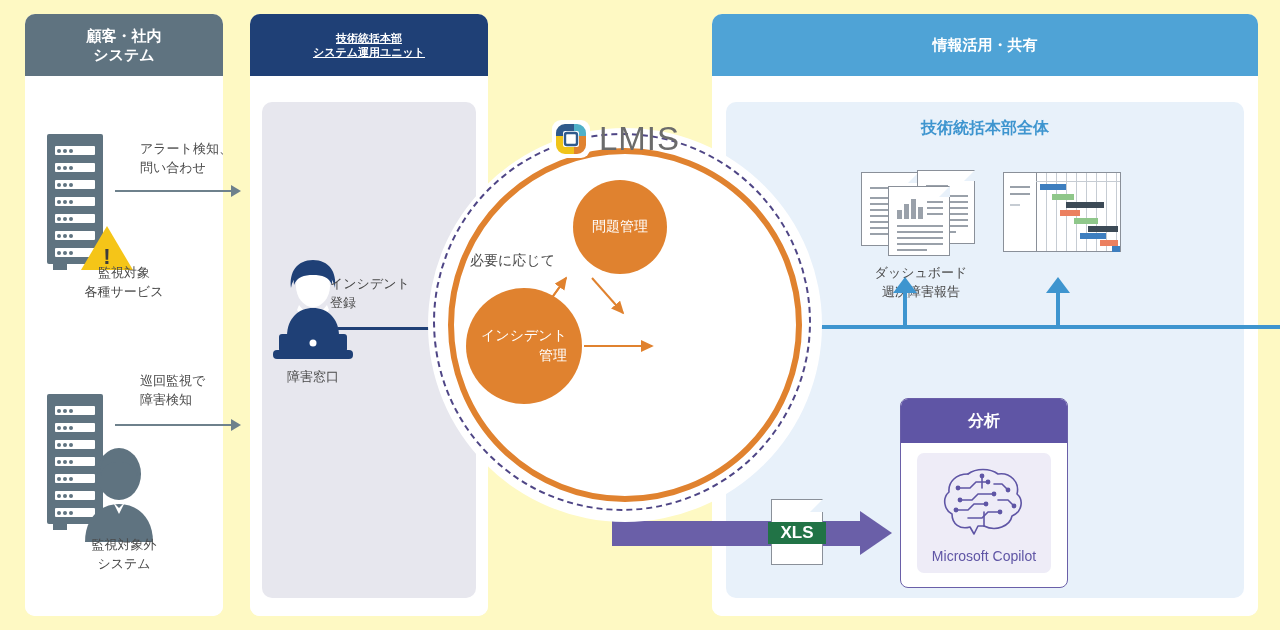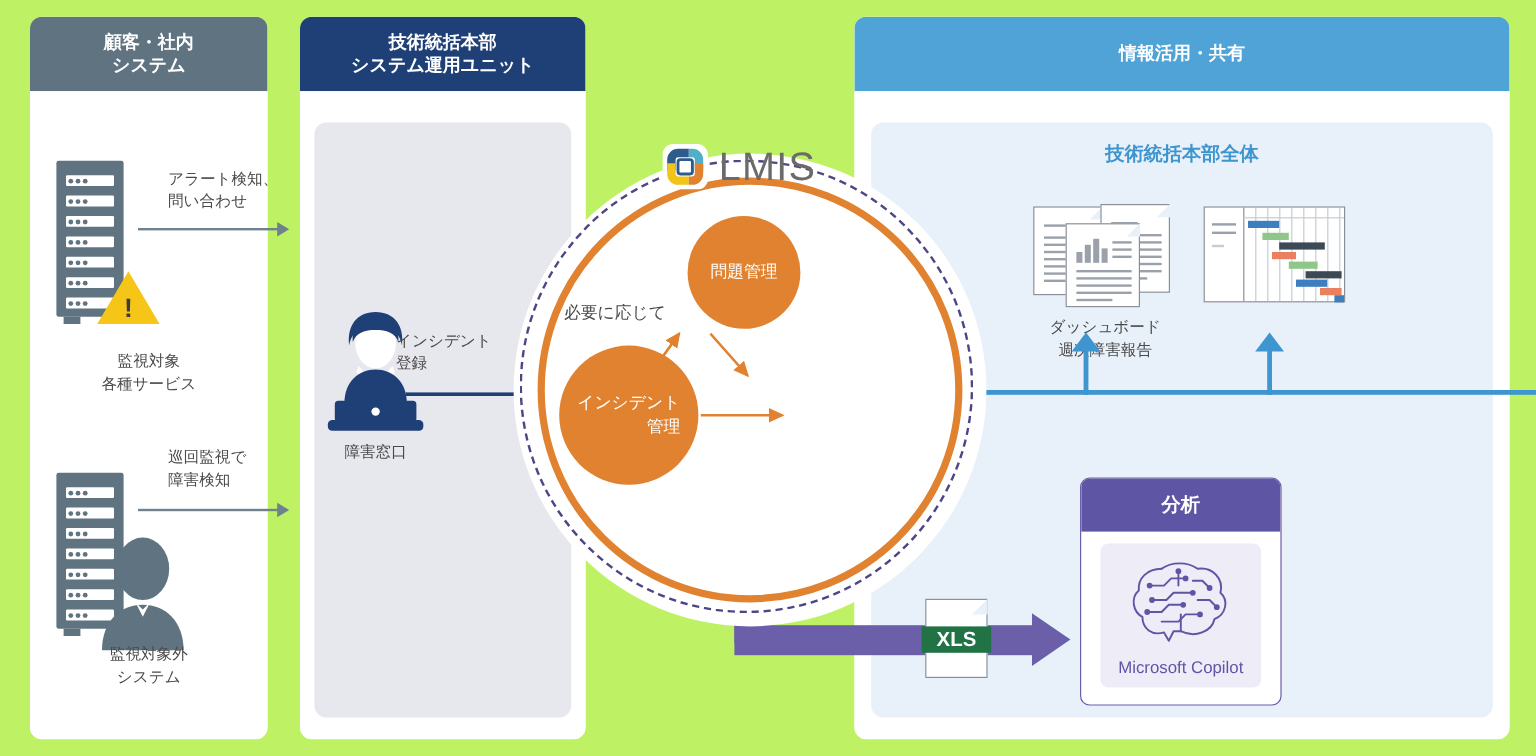--- a/index.html
+++ b/index.html
@@ -1,33 +1,33 @@
 <!DOCTYPE html>
 <html><head>
 <meta charset="utf-8">
 <style>
   html,body{margin:0;padding:0;background:#000;}
   body{width:1280px;height:630px;overflow:hidden;
        font-family:"Liberation Sans","DejaVu Sans",sans-serif;}
-  #stage{position:relative;width:1280px;height:630px;background:#bef264;}
+  #stage{position:relative;width:1280px;height:630px;background:#fef9c3;}
 
   .panel{position:absolute;border-radius:10px;overflow:hidden;background:#fff;}
   .panel-head{width:100%;box-sizing:border-box;color:#fff;font-weight:bold;
               text-align:center;display:flex;align-items:center;justify-content:center;
               line-height:1.28;}
   .panel-body{position:absolute;left:0;right:0;bottom:0;top:0;}
 
   
   #panel-customer{left:25px;top:14px;width:198px;height:602px;}
   #panel-customer .panel-head{height:62px;background:#5f7380;font-size:15px;}
   #panel-customer .panel-body{top:62px;background:#ffffff;}
 
   
   #panel-unit{left:250px;top:14px;width:238px;height:602px;}
-  #panel-unit .panel-head{height:62px;background:#1f4076;font-size:15px;}
+  #panel-unit .panel-head{height:62px;background:#1f4076;font-size:11px;text-decoration:underline;}
   #panel-unit .panel-body{top:62px;background:#ffffff;}
   #unit-inner{position:absolute;left:12px;right:12px;top:26px;bottom:18px;
               background:#e7e7ee;border-radius:10px;}
 
   
   #panel-info{left:712px;top:14px;width:546px;height:602px;}
   #panel-info .panel-head{height:62px;background:#4fa3d6;font-size:15px;}
   #panel-info .panel-body{top:62px;background:#ffffff;}
   #info-inner{position:absolute;left:14px;right:14px;top:26px;bottom:18px;
               background:#e8f1fa;border-radius:10px;}
@@ -172,21 +172,21 @@
           </div>
         <div class="srv-row" style="top:114px;"></div>
           <div class="srv-dots" style="top:116.5px;">
             <span class="srv-dot" style="left:0"></span>
             <span class="srv-dot" style="left:6px"></span>
             <span class="srv-dot" style="left:12px"></span>
           </div>
         <div class="warn-tri" style="left:34px;top:92px;"></div>
         <div class="warn-bang" style="left:50px;top:110px;">!</div>
       </div>
-      <div class="cap" style="left:0;right:0;top:216px;">
+      <div class="cap" style="left:0;right:0;top:188px;">
         <div>監視対象</div>
         <div>各種サービス</div>
       </div>
 
       <div class="server" style="left:22px;top:318px;">
         <div class="srv-body"></div>
         <div class="srv-foot"></div>
         <div class="srv-row" style="top:12px;"></div>
           <div class="srv-dots" style="top:14.5px;">
             <span class="srv-dot" style="left:0"></span>

